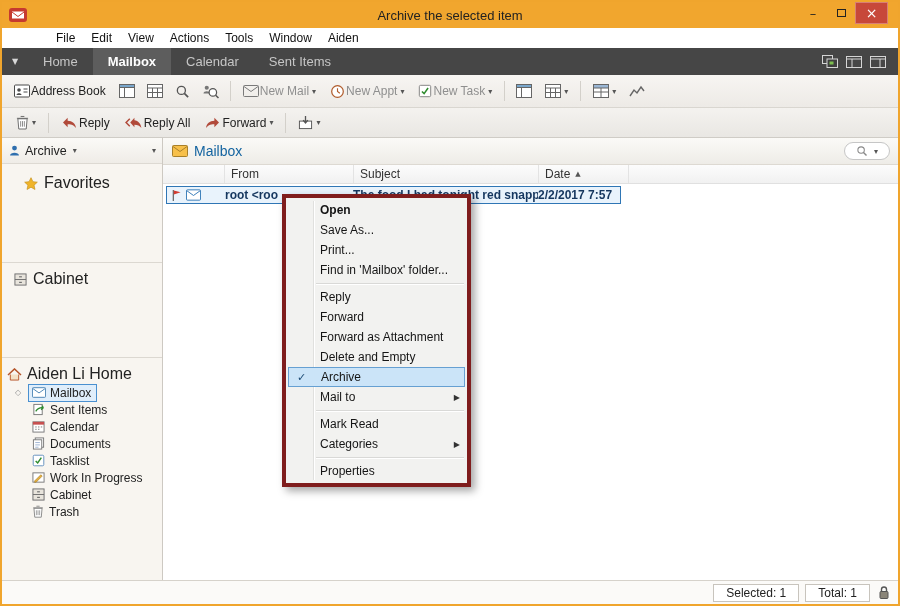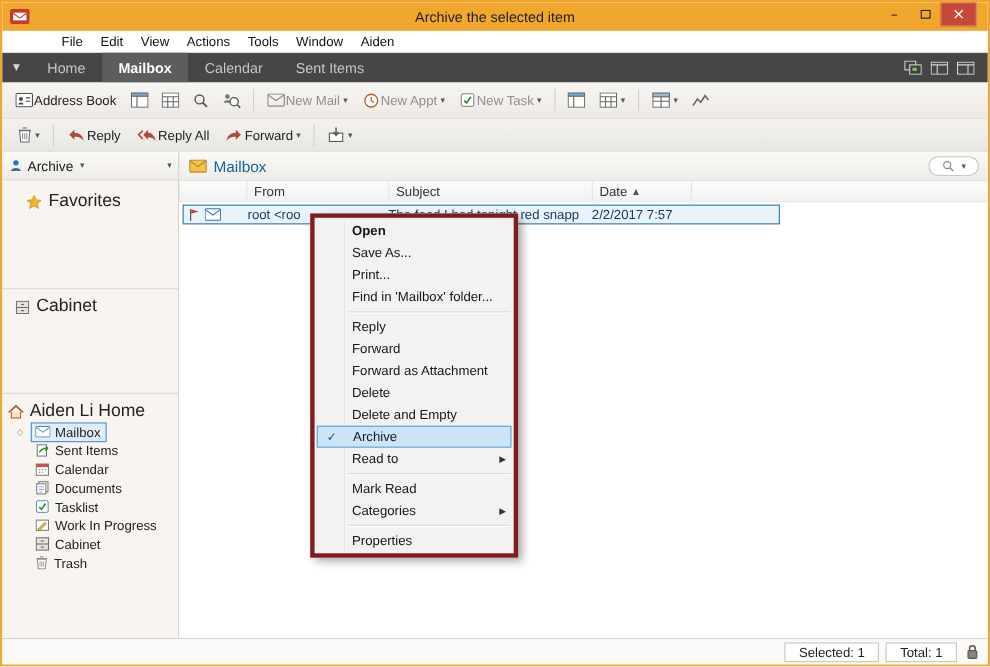--- a/index.html
+++ b/index.html
@@ -64,22 +64,22 @@
   .search-pill { margin-left:auto; margin-right:8px; width:46px; height:18px; background:#fff;
     border:1px solid #c6c6c6; border-radius:9px; display:flex; align-items:center; justify-content:center; gap:4px; color:#777; }
 
   .list-header { flex:none; height:19px; background:linear-gradient(#fcfcfc,#f1f1f1); border-bottom:1px solid #e0e0e0;
     display:flex; font-size:12px; color:#333; }
   .lh-cell { display:flex; align-items:center; padding-left:6px; border-right:1px solid #e3e3e3; }
   .lh-icons { width:62px; } .lh-from { width:129px; } .lh-subject { width:185px; } .lh-date { width:90px; }
   .sort { font-size:7px; color:#555; margin-left:5px; }
 
   .list-body { flex:1; position:relative; background:#fff; }
-  .mail-row { position:absolute; top:2px; left:3px; width:543px; height:18px; border:1px solid #2f76b5;
-    background:#e9f3fc; display:flex; align-items:center; font-weight:normal; font-size:12px; color:#16375f; }
+  .mail-row { position:absolute; top:2px; left:3px; width:455px; height:18px; border:1px solid #2f76b5;
+    background:#e9f3fc; display:flex; align-items:center; font-weight:bold; font-size:12px; color:#16375f; }
   .mr-icons { width:58px; flex:none; display:flex; align-items:center; gap:4px; padding-left:4px; }
   .mr-from { width:128px; flex:none; overflow:hidden; white-space:nowrap; }
   .mr-subject { width:185px; flex:none; overflow:hidden; white-space:nowrap; }
   .mr-date { flex:1; overflow:hidden; white-space:nowrap; }
 
   
   .cmenu { position:absolute; left:280px; top:192px; width:189px; background:#f2f2f0; border:4px solid #7f1d1d;
     box-shadow:4px 4px 8px rgba(0,0,0,.35); padding:2px 0; z-index:20; font-size:12px; color:#151515; }
   .gutterline { position:absolute; top:3px; bottom:3px; left:27px; width:1px; background:#e0e0de; box-shadow:1px 0 0 #fff; }
   .cm-item { position:relative; height:20px; display:flex; align-items:center; padding:0 10px 0 34px; z-index:1; }
@@ -539,28 +539,27 @@
   <div class="cmenu">
     <div class="gutterline"></div>
     <div class="cm-item cm-bold">Open</div>
     <div class="cm-item">Save As...</div>
     <div class="cm-item">Print...</div>
     <div class="cm-item">Find in 'Mailbox' folder...</div>
     <div class="cm-sep"></div>
     <div class="cm-item">Reply</div>
     <div class="cm-item">Forward</div>
     <div class="cm-item">Forward as Attachment</div>
-    <div class="cm-item">Delete</div>
     <div class="cm-item">Delete and Empty</div>
     <div class="cm-item cm-hl">
       <span class="cm-check glyph">✓</span>
       <span>Archive</span>
     </div>
     <div class="cm-item">
-      <span>Read to</span>
+      <span>Mail to</span>
       <span class="cm-arrow glyph">▶</span>
     </div>
     <div class="cm-sep"></div>
     <div class="cm-item">Mark Read</div>
     <div class="cm-item">
       <span>Categories</span>
       <span class="cm-arrow glyph">▶</span>
     </div>
     <div class="cm-sep"></div>
     <div class="cm-item">Properties</div>

